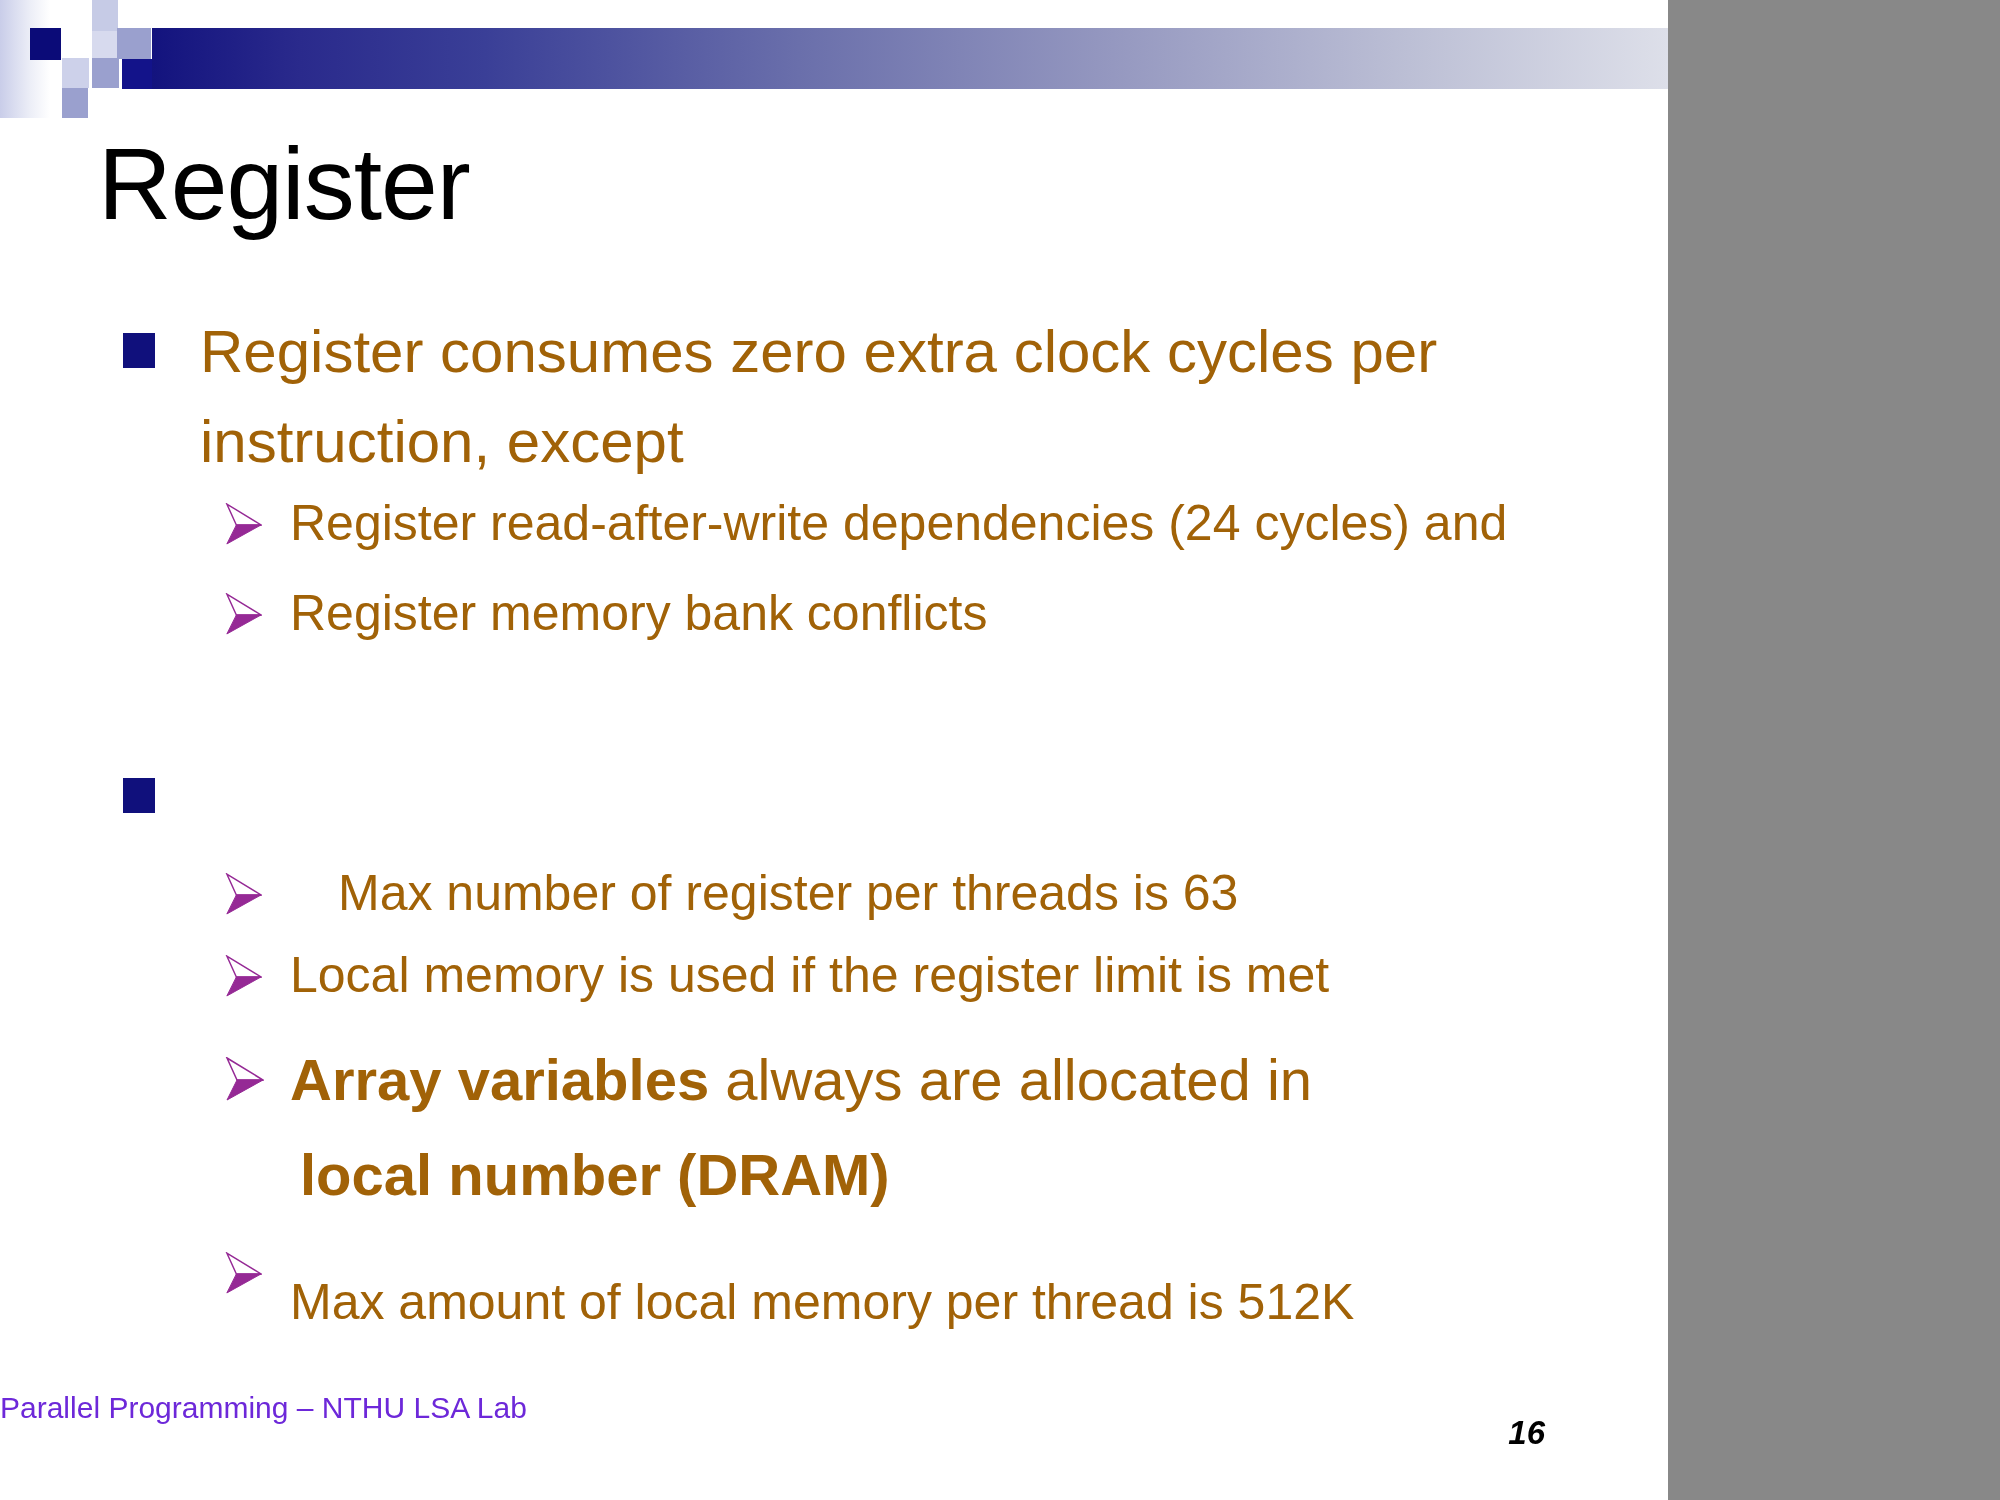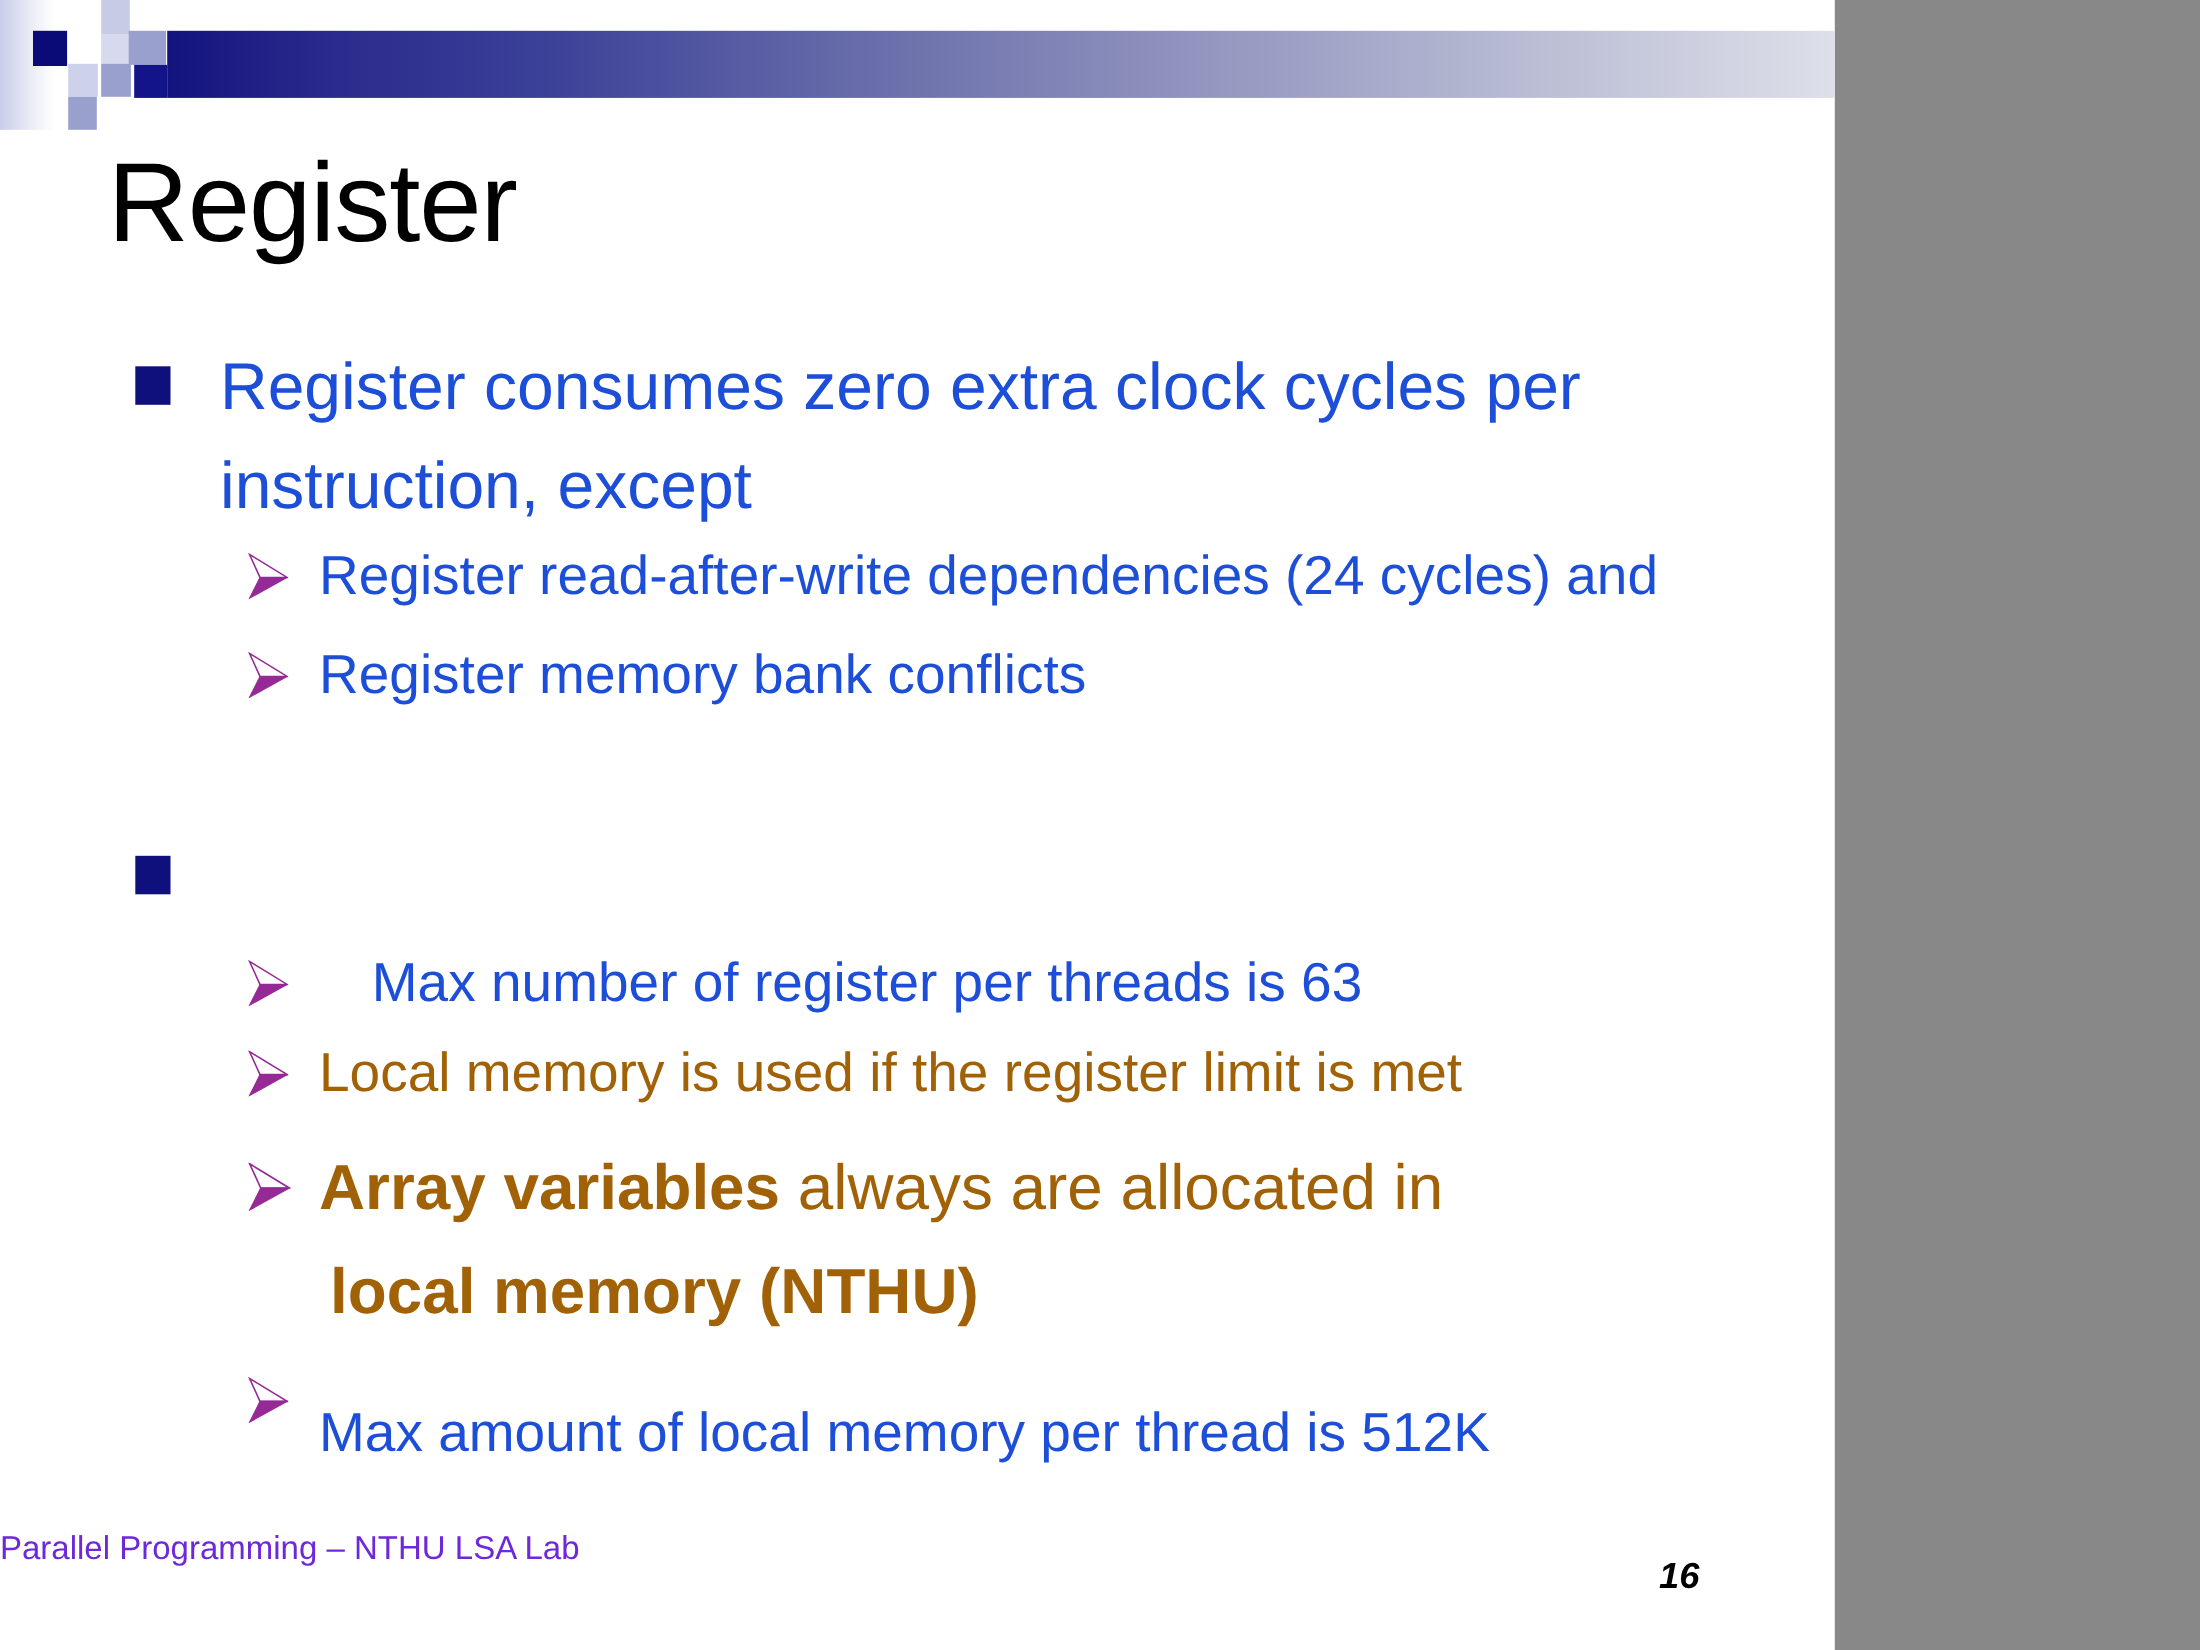--- a/index.html
+++ b/index.html
@@ -25,21 +25,21 @@
   
   .title{position:absolute;left:98px;top:133px;font-size:102px;line-height:1;
     color:#000000;letter-spacing:-1px;white-space:nowrap;}
   
   .sqb{position:absolute;width:32px;height:35px;background:#10107c;}
   .sq1{left:123px;top:333px;} .sq2{left:123px;top:778px;}
   .arr{position:absolute;width:38px;height:42px;left:224px;}
   .a1{top:503px;} .a2{top:593px;} .a3{top:873px;} .a4{top:955px;}
   .a5{top:1057px;width:40px;height:44px;} .a6{top:1252px;}
   .t{position:absolute;white-space:nowrap;line-height:1;}
-  .blue{color:#1d4ed8;} .red{color:#a16207;}
+  .blue{color:#a16207;} .red{color:#a16207;}
   .lvl1{left:200px;font-size:60px;}
   .lvl2{left:290px;font-size:50px;}
   .b1{top:307px;line-height:90px;}
   .b1 span{display:block;}
   .b2{top:766px;}
   .s1{top:498px;} .s2{top:588px;} .s3{top:868px;margin-left:48px;} .s4{top:950px;}
   .s5{top:1051px;font-size:58px;}
   .s5 b{font-weight:bold;}
   .s6{left:300px;top:1146px;font-size:58px;font-weight:bold;}
   .s7{top:1277px;}
@@ -100,21 +100,21 @@
   <div class="t lvl2 red s4">Local memory is used if the register limit is met</div>
 
   <svg class="arr a5" viewBox="0 0 40 44">
     <polygon points="3,1 39,23 13,23" fill="#ffffff" stroke="#952995" stroke-width="1.5"></polygon>
     <polygon points="13,23 39,23 3,43" fill="#952995" stroke="#952995" stroke-width="1"></polygon>
   </svg>
   <div class="t lvl2 red s5">
     <b>Array variables</b><span> always are allocated in</span>
   </div>
 
-  <div class="t red s6">local memory (NTHU)</div>
+  <div class="t red s6">local number (DRAM)</div>
 
   <svg class="arr a6" viewBox="0 0 40 44">
     <polygon points="3,1 39,23 13,23" fill="#ffffff" stroke="#952995" stroke-width="1.5"></polygon>
     <polygon points="13,23 39,23 3,43" fill="#952995" stroke="#952995" stroke-width="1"></polygon>
   </svg>
   <div class="t lvl2 blue s7">Max amount of local memory per thread is 512K</div>
 
   <div class="footer">Parallel Programming – NTHU LSA Lab</div>
   <div class="pagenum">16</div>
 

